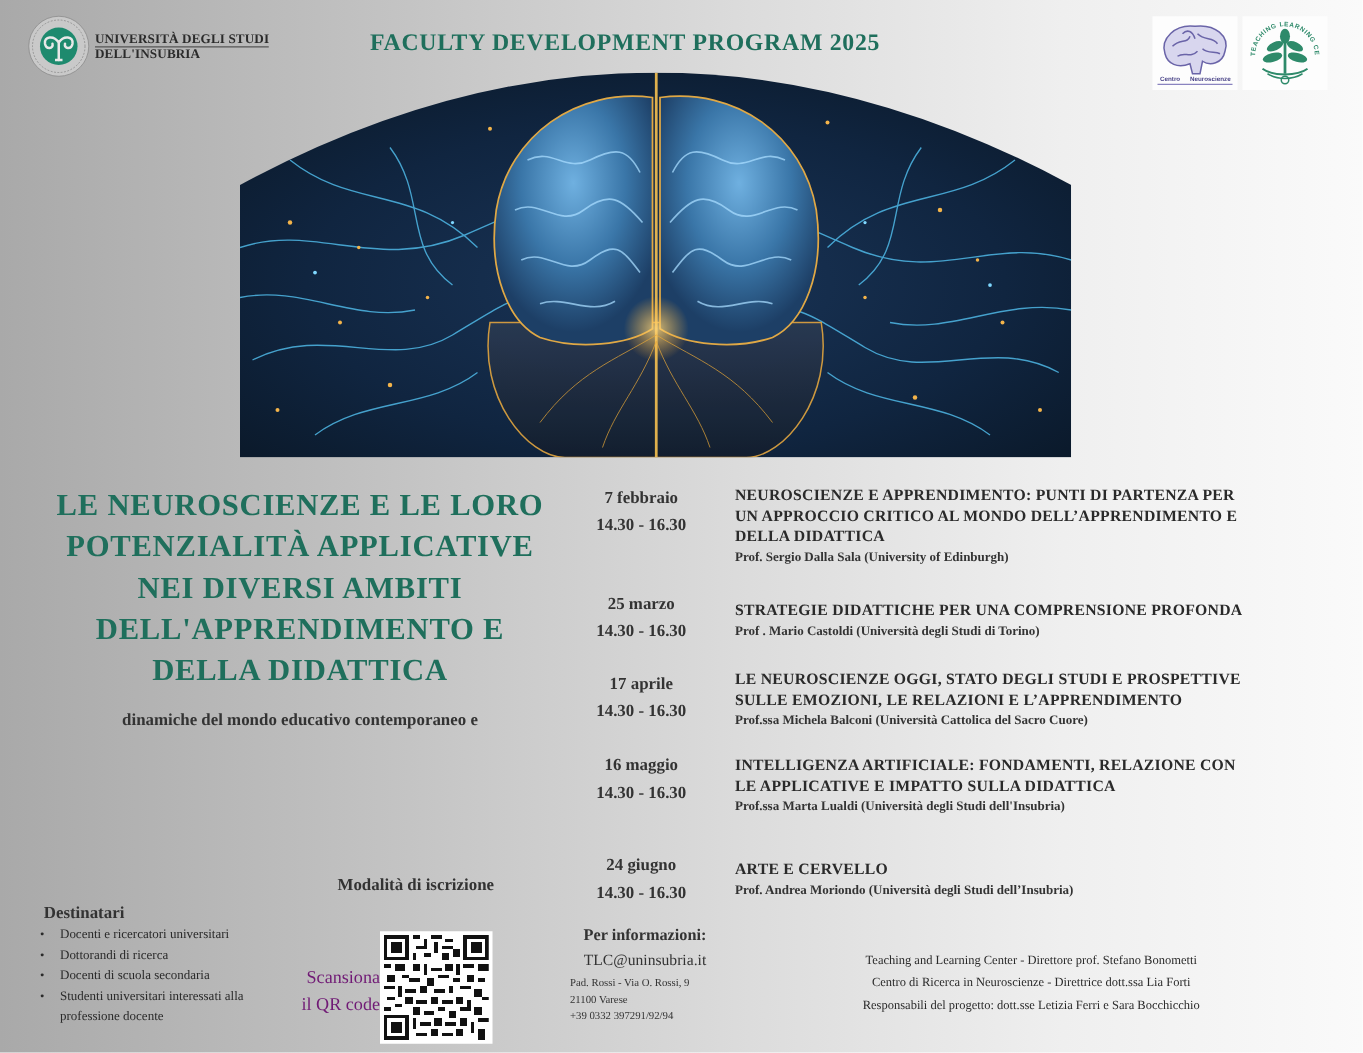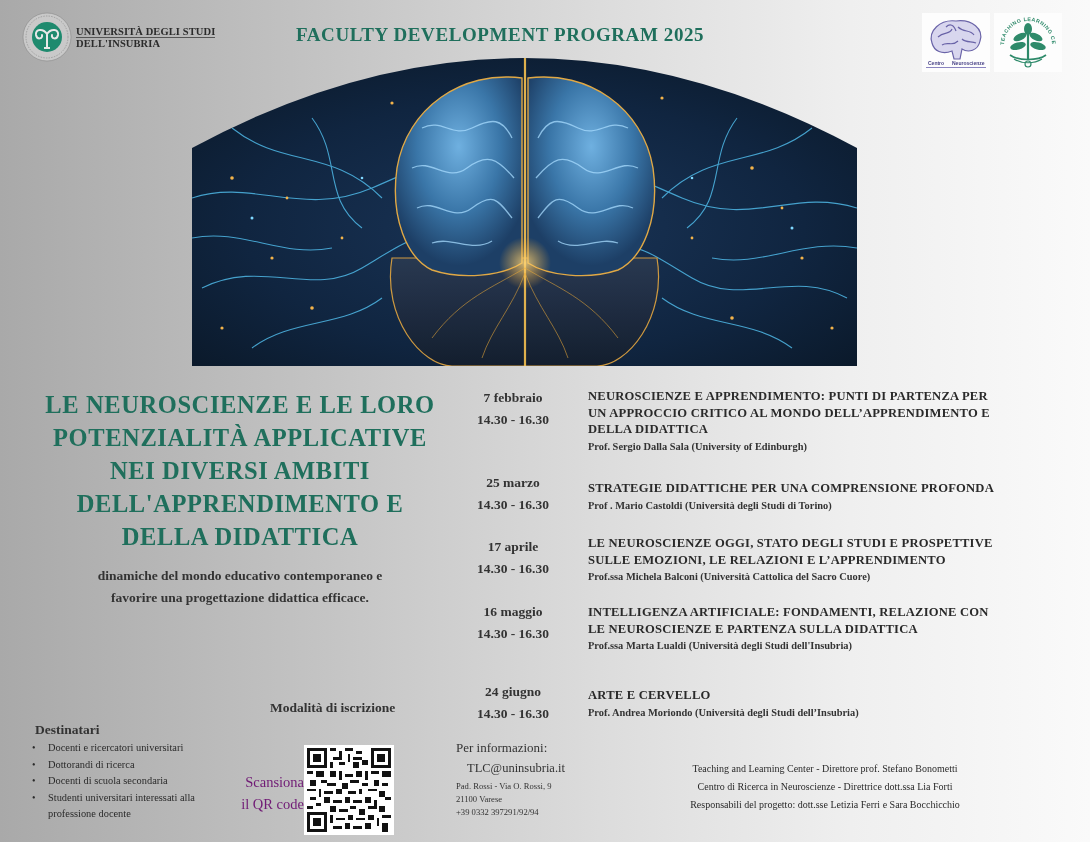--- a/index.html
+++ b/index.html
@@ -39,21 +39,21 @@
   .dest-title { left: 35px; top: 722px; font-size: 13.5px; font-weight: bold; color: #333; }
   .dest-list { left: 32px; top: 740px; width: 200px; list-style: none; font-size: 10.4px; color: #2a2a2a; line-height: 16.6px; }
   .dest-list li { position: relative; padding-left: 16px; }
   .dest-list li::before { content: "•"; position: absolute; left: 0; top: 0; font-size: 10px; }
 
   .reg-title { left: 270px; top: 700px; font-size: 13.5px; font-weight: bold; color: #333; }
   .scan-text { left: 228px; top: 771px; width: 76px; text-align: right; font-size: 14.5px; color: #701a75; line-height: 22px; }
   .qr { left: 304px; top: 745px; width: 90px; height: 90px; background: #fff; padding: 3px; }
 
   
-  .info-title { left: 456px; top: 740px; width: 120px; text-align: left; font-size: 13px; font-weight: normal; color: #333; }
+  .info-title { left: 456px; top: 740px; width: 120px; text-align: center; font-size: 13px; font-weight: bold; color: #333; }
   .info-email { left: 456px; top: 761px; width: 120px; text-align: center; font-size: 12.5px; color: #333; }
   .info-addr { left: 456px; top: 780px; width: 120px; font-size: 8.6px; color: #333; line-height: 13px; }
 
   
   .credits { left: 600px; top: 760px; width: 450px; text-align: center; font-size: 10px; color: #2a2a2a; line-height: 18px; }
 </style>
 </head>
 <body>
 
 <div class="abs uni-logo">
@@ -195,21 +195,20 @@
 
 <div class="abs main-heading">
   <div>LE NEUROSCIENZE E LE LORO</div>
   <div>POTENZIALITÀ APPLICATIVE</div>
   <div>NEI DIVERSI AMBITI</div>
   <div>DELL'APPRENDIMENTO E</div>
   <div>DELLA DIDATTICA</div>
 </div>
 <div class="abs intro">
   <div>dinamiche del mondo educativo contemporaneo e</div>
-  <div>favorire una progettazione didattica efficace.</div>
 </div>
 
 <div class="abs date-block" style="top:387px;">
   <div>7 febbraio</div>
   <div>14.30 - 16.30</div>
 </div>
 <div class="abs session" style="top:388px;">
   <div class="topic">NEUROSCIENZE E APPRENDIMENTO: PUNTI DI PARTENZA PER</div>
   <div class="topic">UN APPROCCIO CRITICO AL MONDO DELL’APPRENDIMENTO E</div>
   <div class="topic">DELLA DIDATTICA</div>
@@ -234,21 +233,21 @@
   <div class="topic">SULLE EMOZIONI, LE RELAZIONI E L’APPRENDIMENTO</div>
   <div class="speaker">Prof.ssa Michela Balconi (Università Cattolica del Sacro Cuore)</div>
 </div>
 
 <div class="abs date-block" style="top:601px;">
   <div>16 maggio</div>
   <div>14.30 - 16.30</div>
 </div>
 <div class="abs session" style="top:604px;">
   <div class="topic">INTELLIGENZA ARTIFICIALE: FONDAMENTI, RELAZIONE CON</div>
-  <div class="topic">LE NEUROSCIENZE E PARTENZA SULLA DIDATTICA</div>
+  <div class="topic">LE APPLICATIVE E IMPATTO SULLA DIDATTICA</div>
   <div class="speaker">Prof.ssa Marta Lualdi (Università degli Studi dell'Insubria)</div>
 </div>
 
 <div class="abs date-block" style="top:681px;">
   <div>24 giugno</div>
   <div>14.30 - 16.30</div>
 </div>
 <div class="abs session" style="top:687px;">
   <div class="topic">ARTE E CERVELLO</div>
   <div class="speaker">Prof. Andrea Moriondo (Università degli Studi dell’Insubria)</div>

